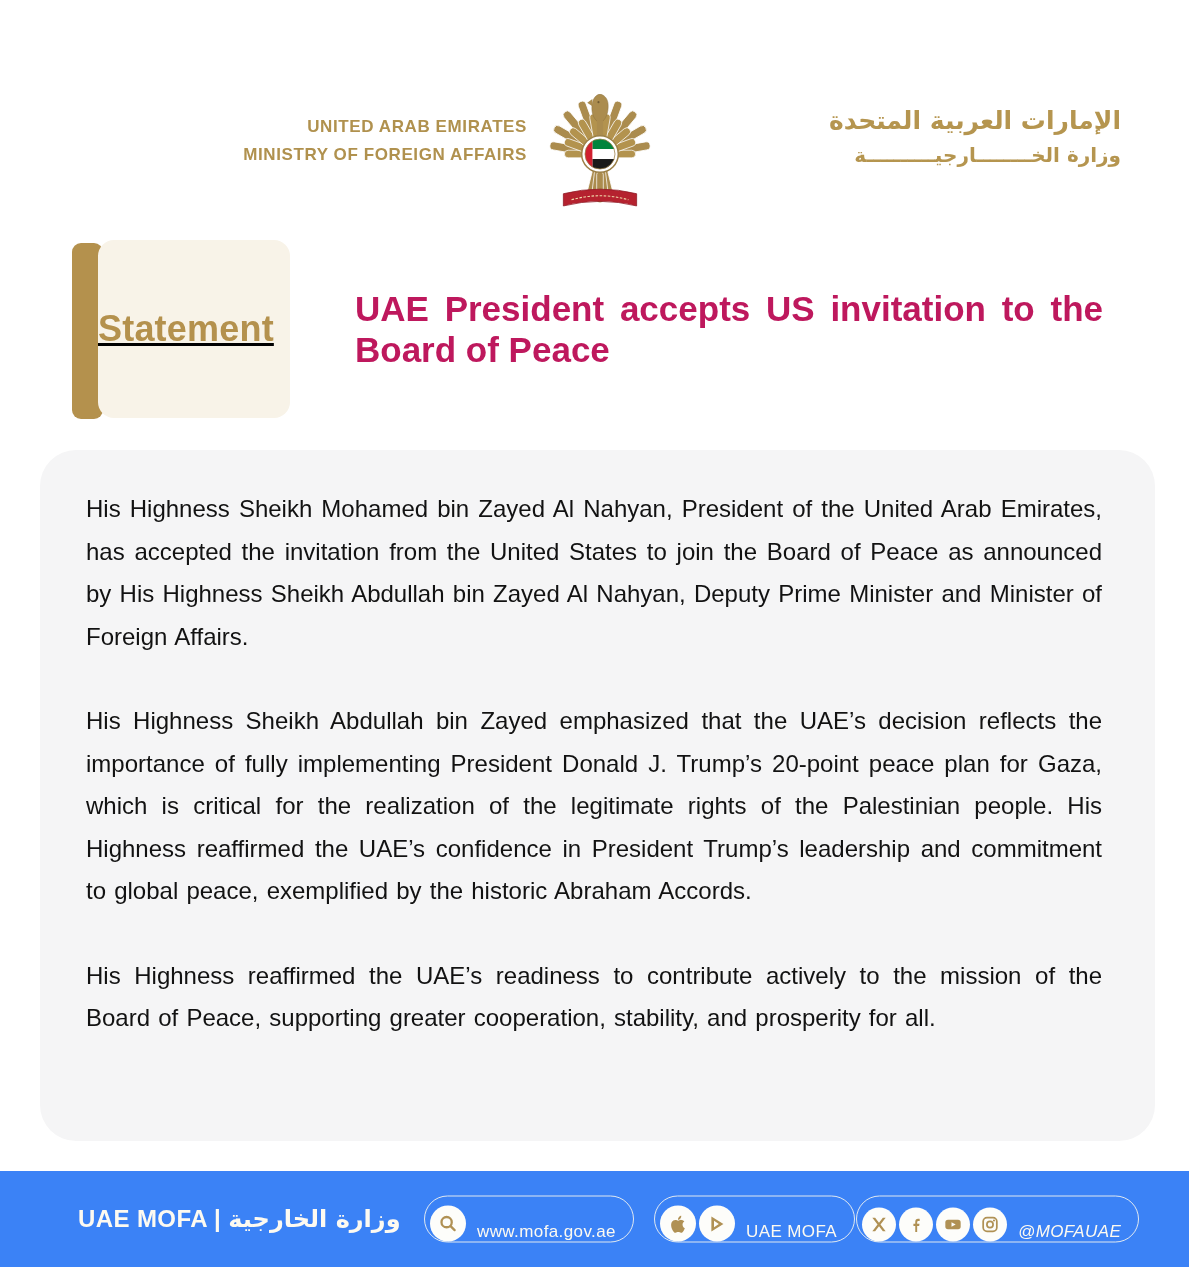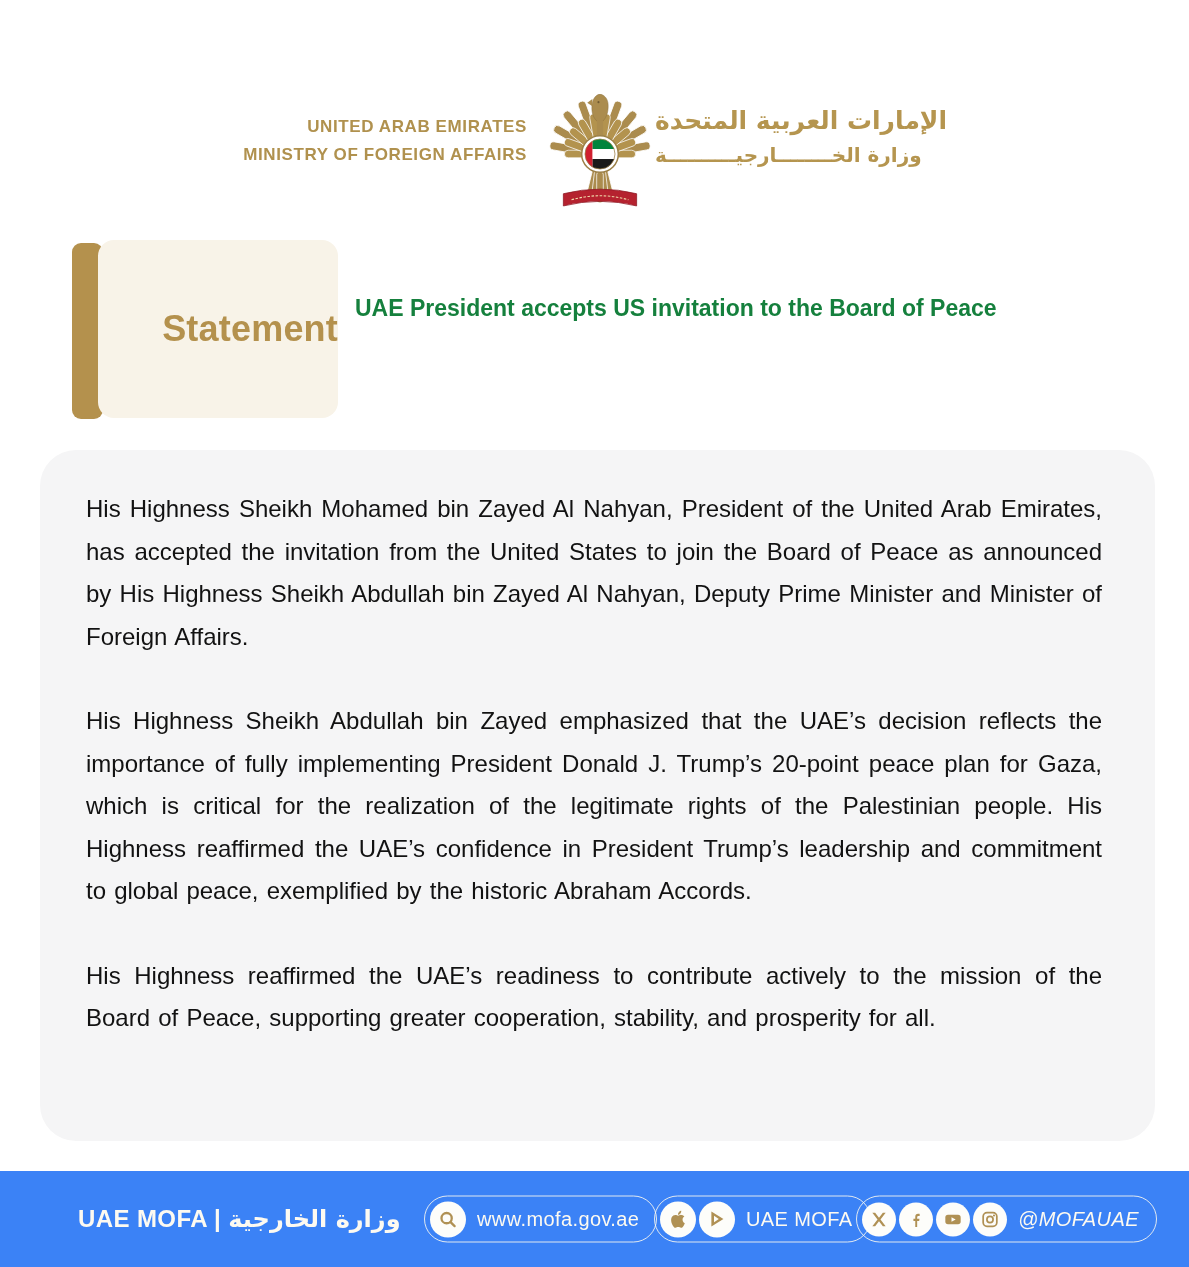--- a/index.html
+++ b/index.html
@@ -17,42 +17,42 @@
   .header { position:absolute; top:0; left:0; width:100%; height:240px; }
   .org-en {
     position:absolute; top:113px; right:662px;
     text-align:right; color:#b0914e; font-weight:bold;
     font-size:17px; line-height:28px; letter-spacing:0.6px;
     white-space:nowrap;
   }
   .emblem-wrap { position:absolute; left:549px; top:94px; width:102px; height:124px; }
   .org-ar {
     position:absolute; top:103px; left:655px; width:466px;
-    direction:rtl; text-align:left;
+    direction:rtl; text-align:right;
     color:#b5954f; font-weight:bold;
     font-size:25px; line-height:35px;
   }
   .org-ar .line2 { font-size:20px; letter-spacing:0; }
 
   
   .badge-bar {
     position:absolute; left:72px; top:243px;
     width:31px; height:176px;
     background:#b4914d; border-radius:9px;
   }
   .badge-box {
     position:absolute; left:98px; top:240px;
-    width:240px; height:178px;
+    width:192px; height:178px;
     background:#f8f3e8; border-radius:16px;
-    display:flex; align-items:center; justify-content:flex-end;
+    display:flex; align-items:center; justify-content:flex-start;text-decoration:underline;
   }
   .badge-text { color:#b4914d; font-size:36px; font-weight:bold; letter-spacing:0.2px; }
   .page-title {
     position:absolute; left:355px; top:288px; width:748px;
-    color:#15803d; font-size:23px; font-weight:bold;
+    color:#be185d; font-size:35px; font-weight:bold;
     line-height:41px; text-align:justify;
   }
 
   
   .body-panel {
     position:absolute; left:40px; top:450px;
     width:1115px; height:691px;
     background:#f5f5f6; border-radius:36px;
     padding:38px 53px 0 46px;
   }
@@ -71,23 +71,23 @@
   }
   .footer-brand {
     position:absolute; left:78px; top:50%; transform:translateY(-50%);
     color:#fdfaf1; font-size:24px; font-weight:bold; letter-spacing:0.4px;
     white-space:nowrap;
   }
   .pill {
     position:absolute; top:50%; transform:translateY(-50%);
     height:47px; border:1.5px solid rgba(253,250,240,0.85);
     border-radius:24px;
-    display:flex; align-items:center;
+    display:flex; align-items:flex-end;
     padding:0 17px 0 5px; gap:11px;
-    color:#fdfaf1; font-size:20px; letter-spacing:0.4px;
+    color:#fdfaf1; font-size:17px; letter-spacing:0.4px;
     white-space:nowrap;
   }
   .pill-website { left:424px; }
   .pill-apps    { left:654px; }
   .pill-social  { left:856px;font-style:italic; }
   .pill .icogroup { display:flex; align-items:center; gap:3px; }
   .circle-ico {
     width:36px; height:36px; border-radius:50%;
     background:#fdfdfa;
     display:flex; align-items:center; justify-content:center;

